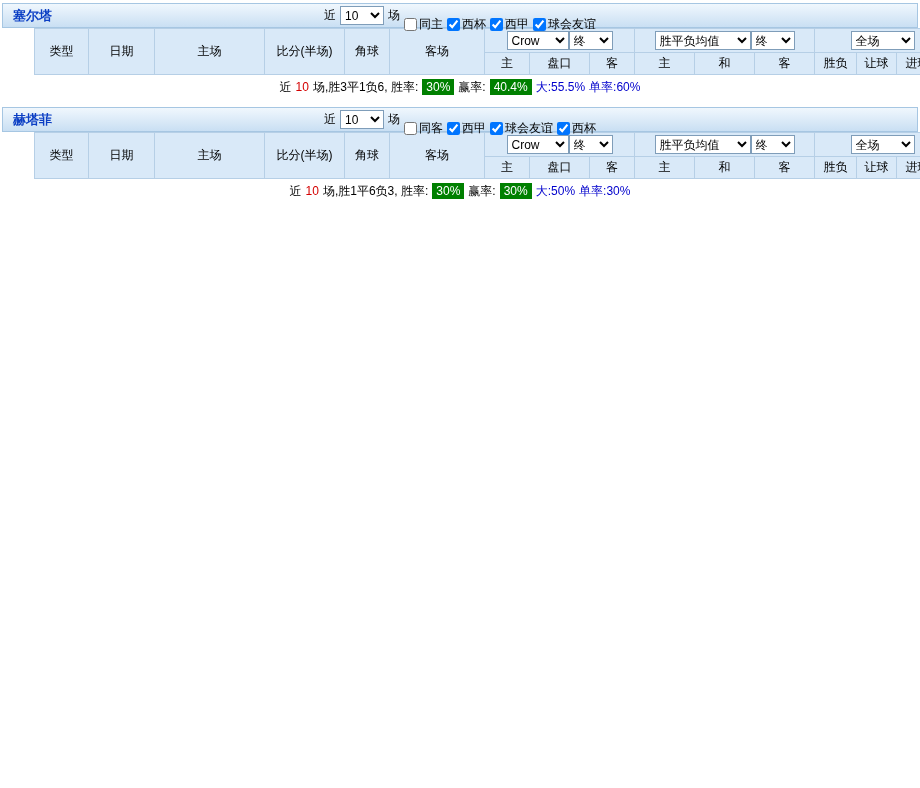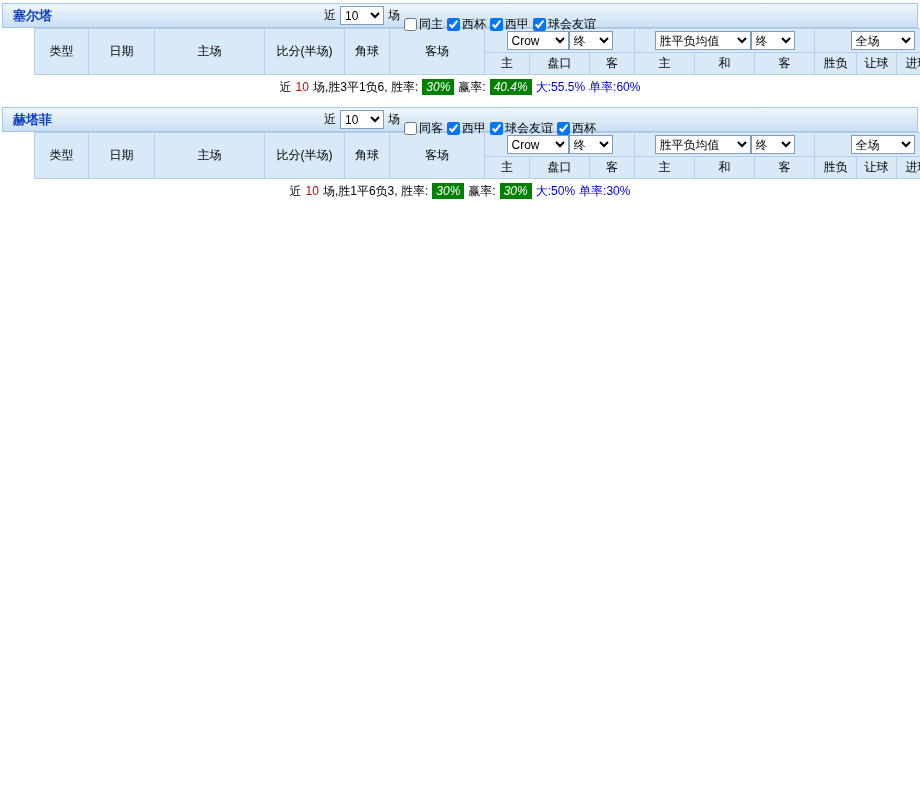--- a/index.html
+++ b/index.html
@@ -56,21 +56,21 @@
   }
   thead th { background: #d9e9f8; font-weight: normal; height: 22px; }
   thead tr.grp th { height: 24px; }
   .red   { color: #d40000; }
   .blue  { color: #0000cc; }
 
   .section-footer {
     height: 24px; display: flex; align-items: center; justify-content: center;
     gap: 4px;
   }
-  .rate-badge { background: #008000; color: #fff; padding: 1px 4px; font-style: italic; }
+  .rate-badge { background: #008000; color: #fff; padding: 1px 4px; }
 </style>
 </head>
 <body>
 
 <div class="wrap">
 
 
   <div class="section">
     <div class="section-bar">
       <span class="team-name">塞尔塔</span>

